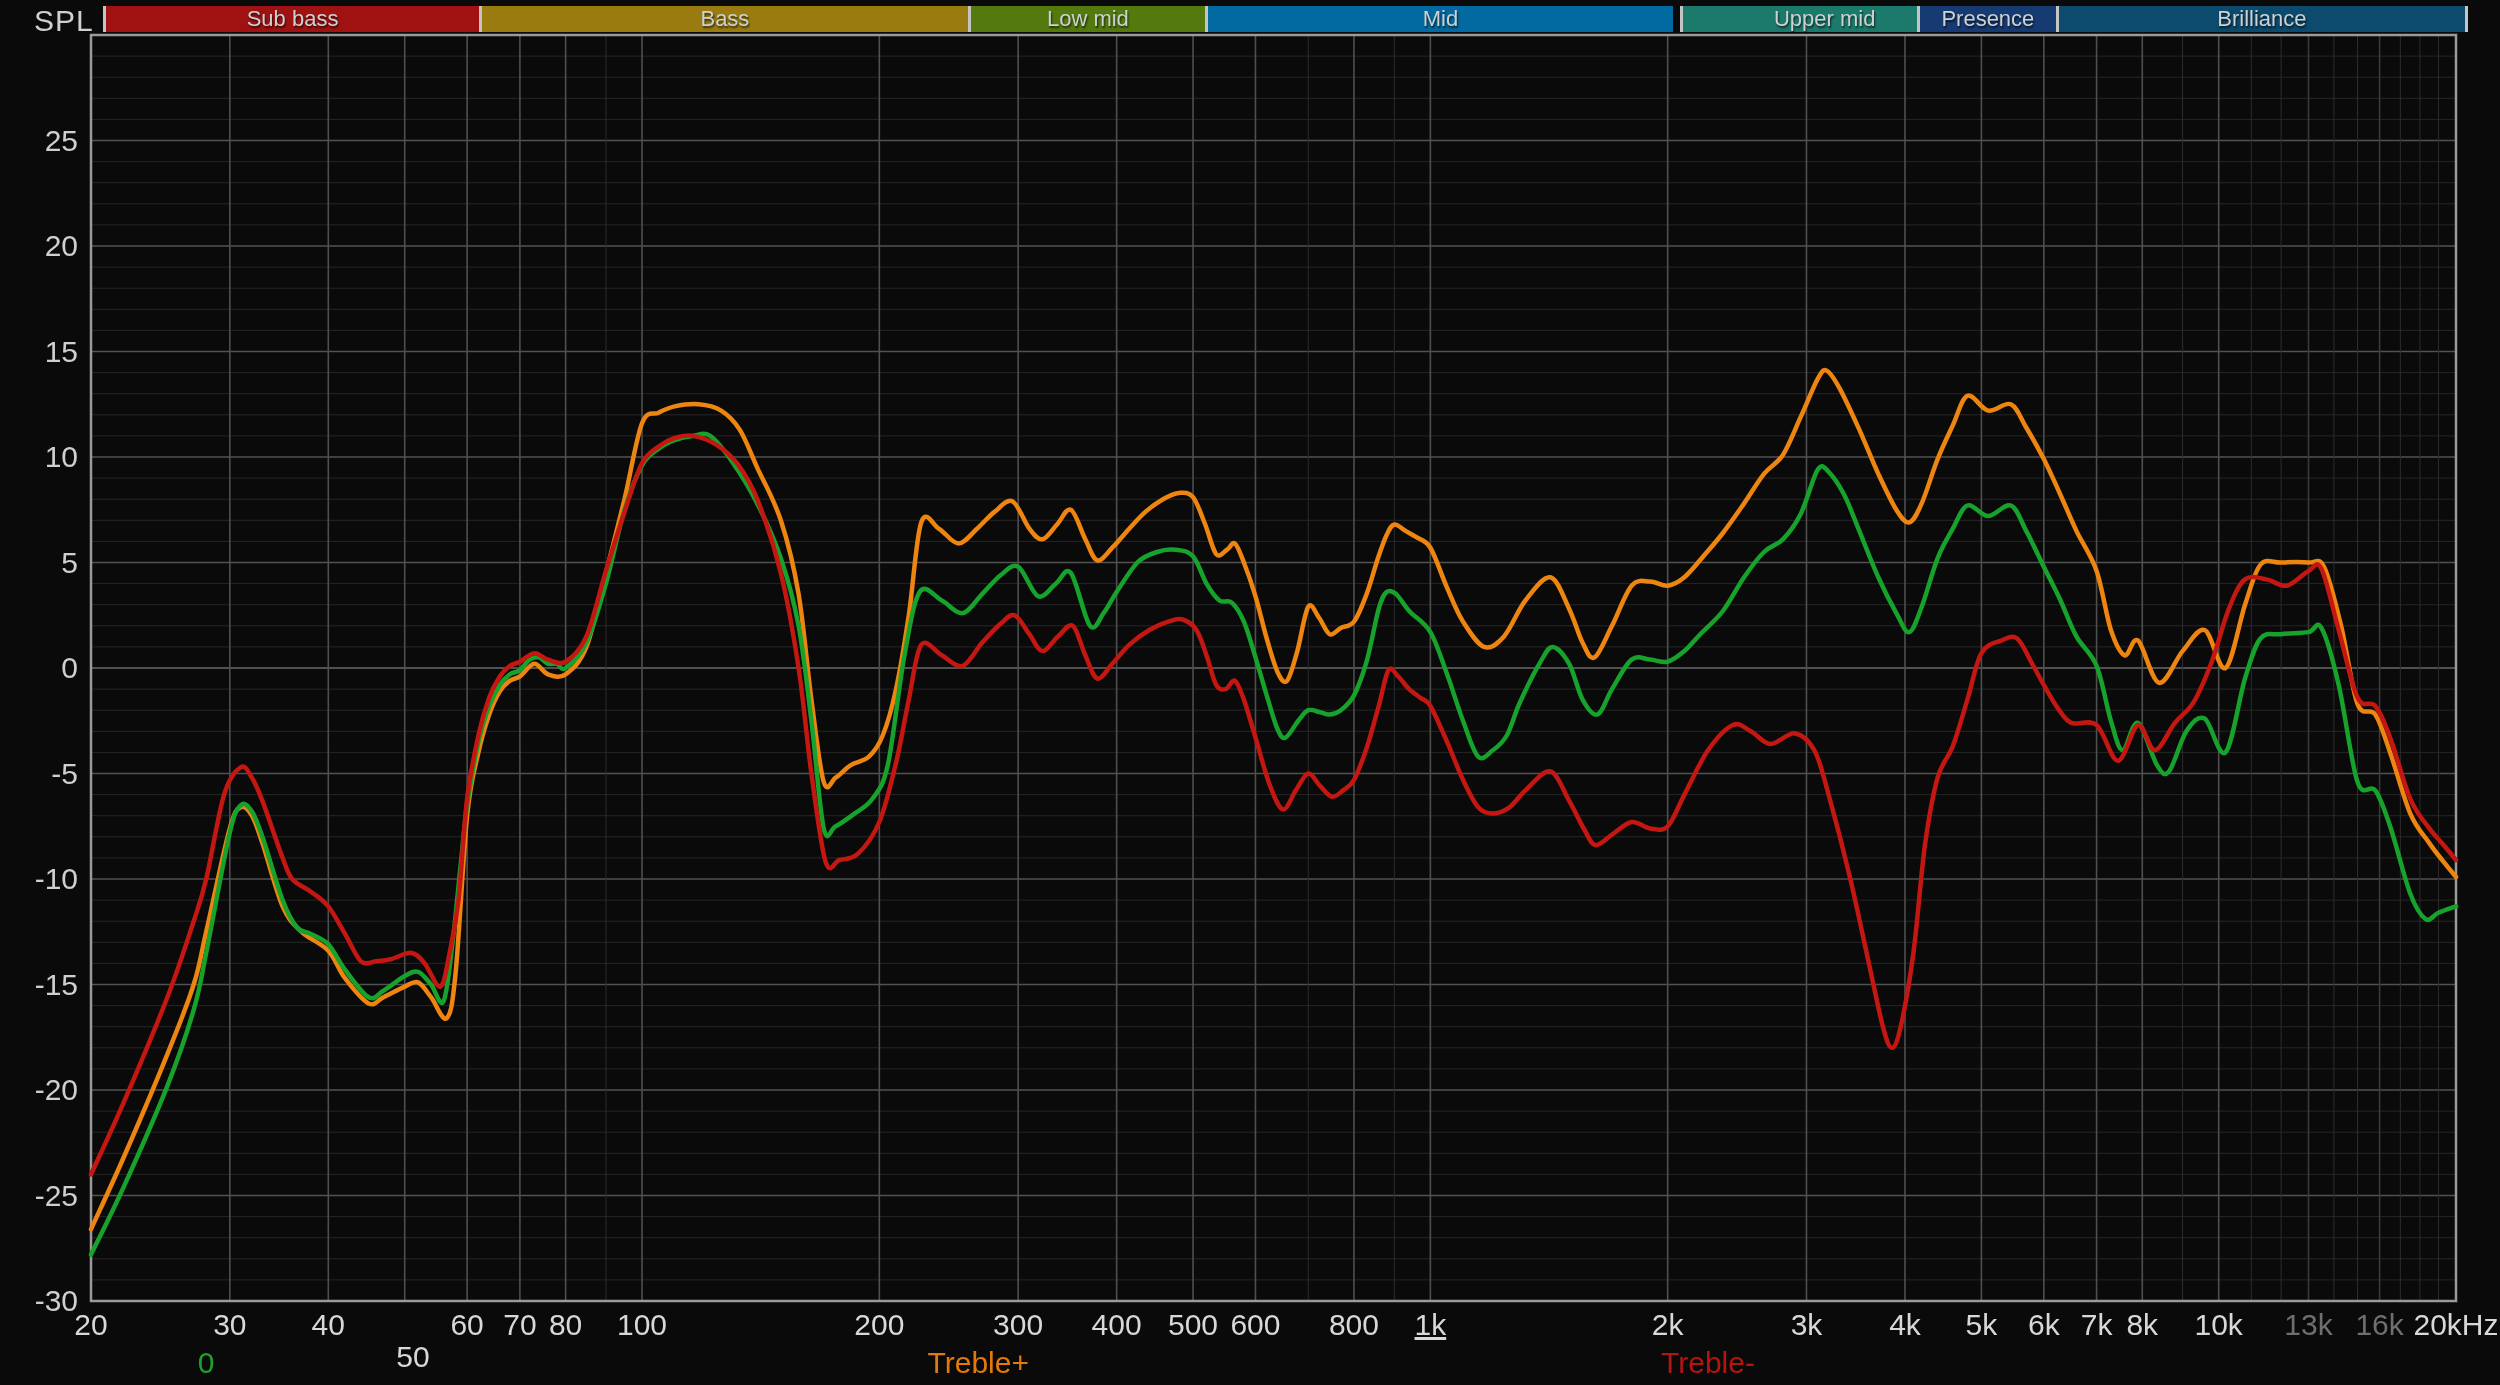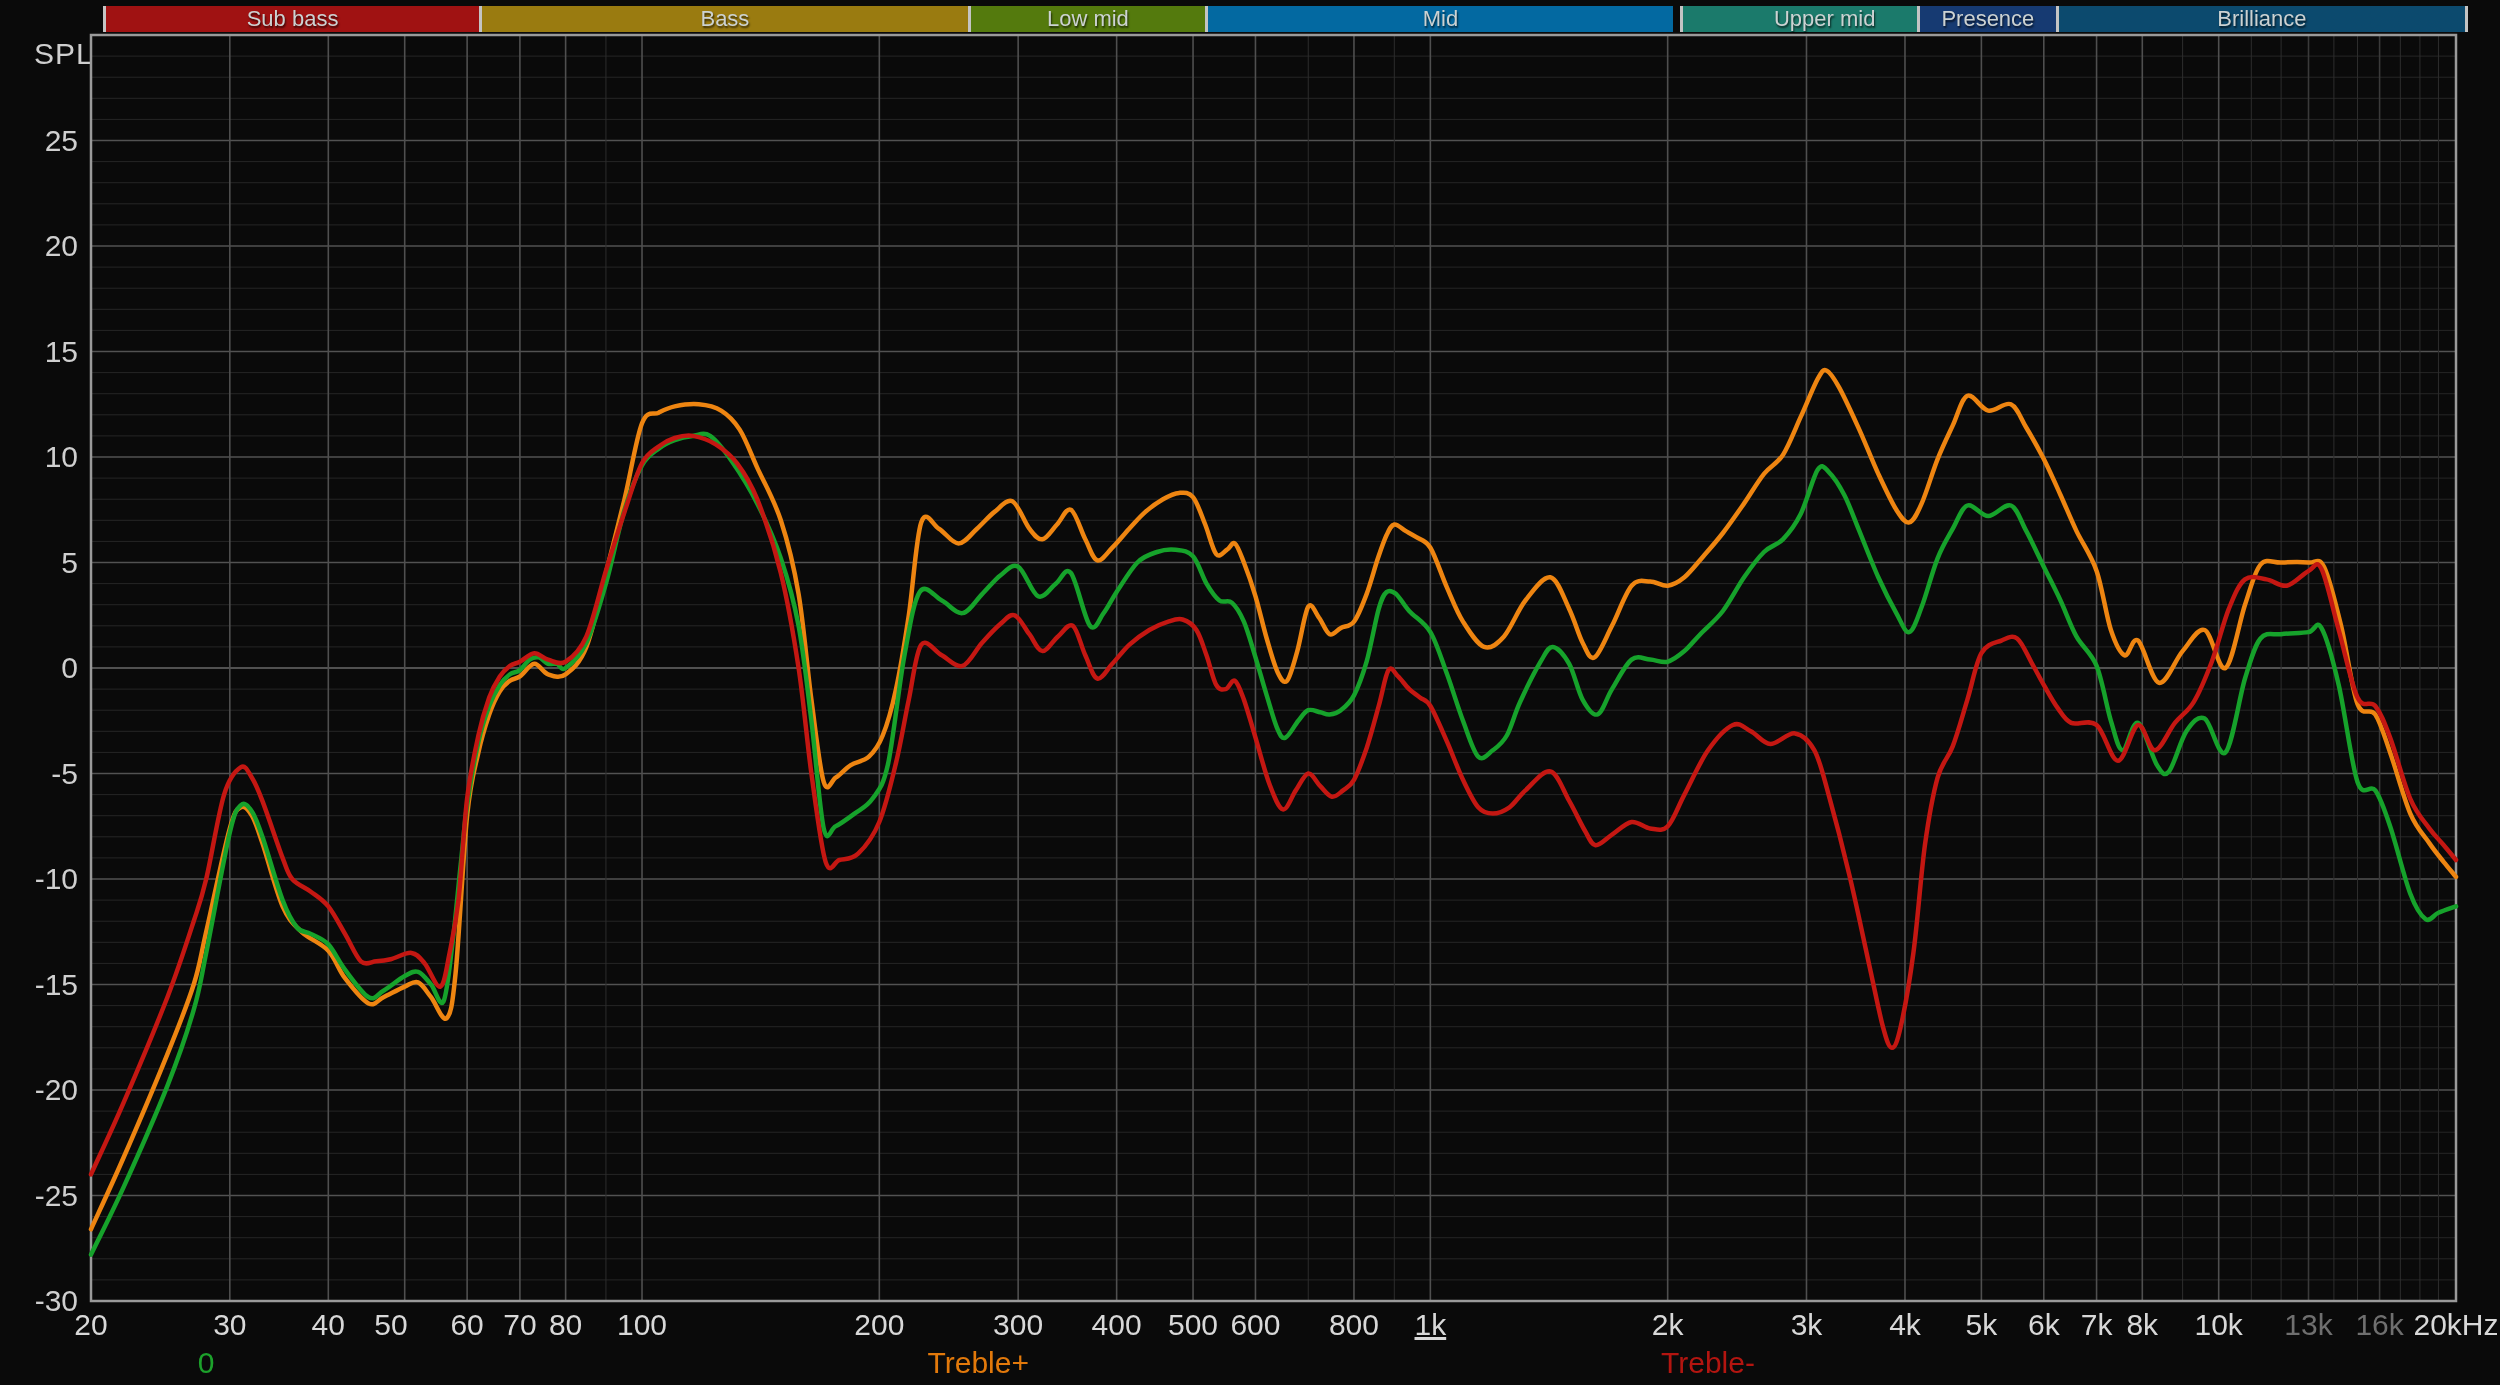--- a/index.html
+++ b/index.html
@@ -1,18 +1,18 @@
 <!DOCTYPE html>
 <html><head>
 <meta charset="utf-8">
 <style>
   html,body{margin:0;padding:0;background:#050505;}
   body{font-family:"Liberation Sans", sans-serif;}
   .app{position:relative;width:2500px;height:1385px;background:#0a0a0a;overflow:hidden;}
-  .spl-label{position:absolute;left:34px;top:4px;font-size:30px;color:#cfcfcf;letter-spacing:1px;margin-top:33px;}
+  .spl-label{position:absolute;left:34px;top:4px;font-size:30px;color:#cfcfcf;letter-spacing:1px;}
   .band-bar{position:absolute;top:6px;height:26px;left:12px;width:2500px;}
   .band{position:absolute;top:0;height:26px;display:flex;align-items:center;justify-content:center;
         border-left:3px solid #c4c4c4;box-sizing:border-box;}
   .band:last-child{border-right:3px solid #c4c4c4;}
   .band span{font-size:22px;color:#ccd2d2;text-shadow:1px 2px 2px rgba(0,0,0,.65);white-space:nowrap;}
   svg{position:absolute;left:0;top:0;}
   .xlab{position:absolute;transform:translateX(-50%);font-size:30px;color:#d8d8d8;top:1308px;}
   .xlab.dim{color:#6f6f6f;}
   .ylab{position:absolute;transform:translateY(-50%);font-size:30px;color:#cfcfcf;text-align:right;width:78px;left:0;}
   .leg{position:absolute;transform:translateX(-50%);font-size:30px;top:1346px;white-space:nowrap;}
@@ -156,21 +156,21 @@
       <div class="ylab" style="top: 879px;">-10</div>
       <div class="ylab" style="top: 984.5px;">-15</div>
       <div class="ylab" style="top: 1090px;">-20</div>
       <div class="ylab" style="top: 1195.5px;">-25</div>
       <div class="ylab" style="top: 1301px;">-30</div>
     </div>
   <div id="xlabels">
       <div class="xlab" style="left: 91px;">20</div>
       <div class="xlab" style="left: 229.819px;">30</div>
       <div class="xlab" style="left: 328.312px;">40</div>
-      <div class="xlab" style="left: 391px;">50</div>
+      <div class="xlab" style="left: 413px; margin-top: 32px;">50</div>
       <div class="xlab" style="left: 467.131px;">60</div>
       <div class="xlab" style="left: 519.907px;">70</div>
       <div class="xlab" style="left: 565.624px;">80</div>
       <div class="xlab" style="left: 642.021px;">100</div>
       <div class="xlab" style="left: 879.333px;">200</div>
       <div class="xlab" style="left: 1018.15px;">300</div>
       <div class="xlab" style="left: 1116.65px;">400</div>
       <div class="xlab" style="left: 1193.04px;">500</div>
       <div class="xlab" style="left: 1255.46px;">600</div>
       <div class="xlab" style="left: 1353.96px;">800</div>

